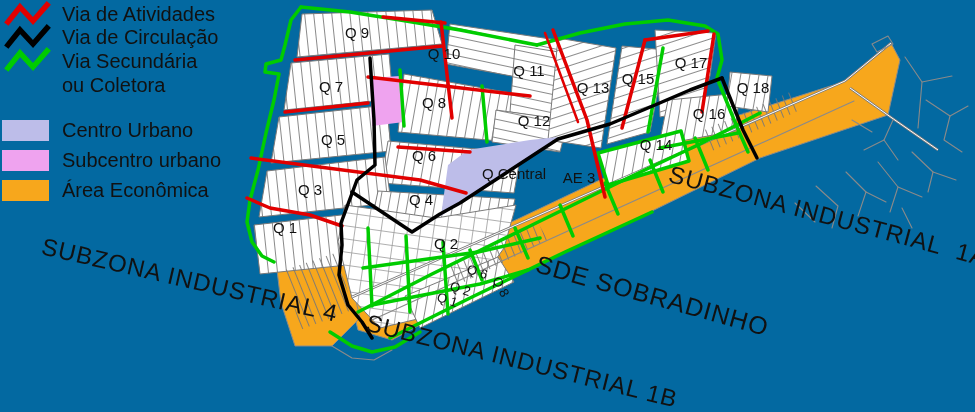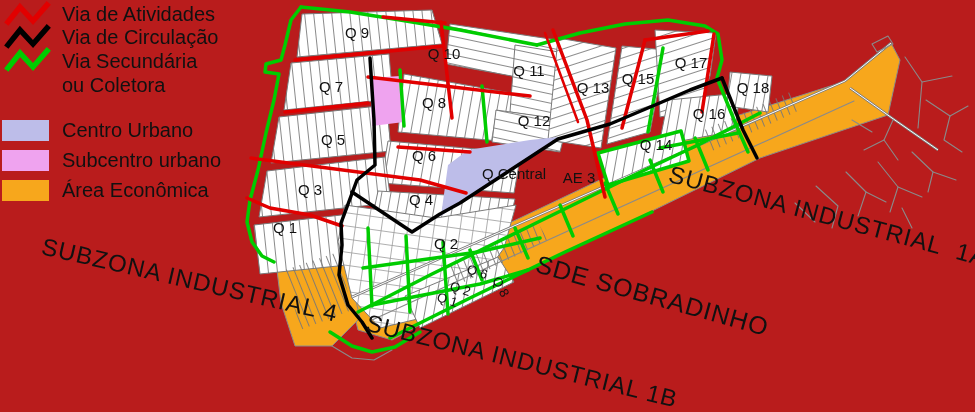--- a/index.html
+++ b/index.html
@@ -1,16 +1,16 @@
 <!DOCTYPE html>
 <html><head>
 <meta charset="utf-8">
 <style>
   html,body{margin:0;padding:0;background:#ffffff;}
-  .stage{position:relative;width:975px;height:412px;background:#b91c1c;overflow:hidden;
+  .stage{position:relative;width:975px;height:412px;background:#0369a1;overflow:hidden;
          font-family:"Liberation Sans","DejaVu Sans",sans-serif;}
   svg{display:block;}
   text{fill:#111;font-family:"Liberation Sans","DejaVu Sans",sans-serif;}
   .legend-text{font-size:20px;}
   .qlabel{font-size:15px;text-anchor:middle;}
   .qlabel-small{font-size:13px;text-anchor:middle;}
   .zone-label{font-size:24px;text-anchor:middle;letter-spacing:1px;}
   .zone-label-big{font-size:25px;text-anchor:middle;letter-spacing:1px;}
   .roads{fill:none;stroke-linecap:round;stroke-linejoin:round;}
   .road-main{stroke-width:3.5;}

